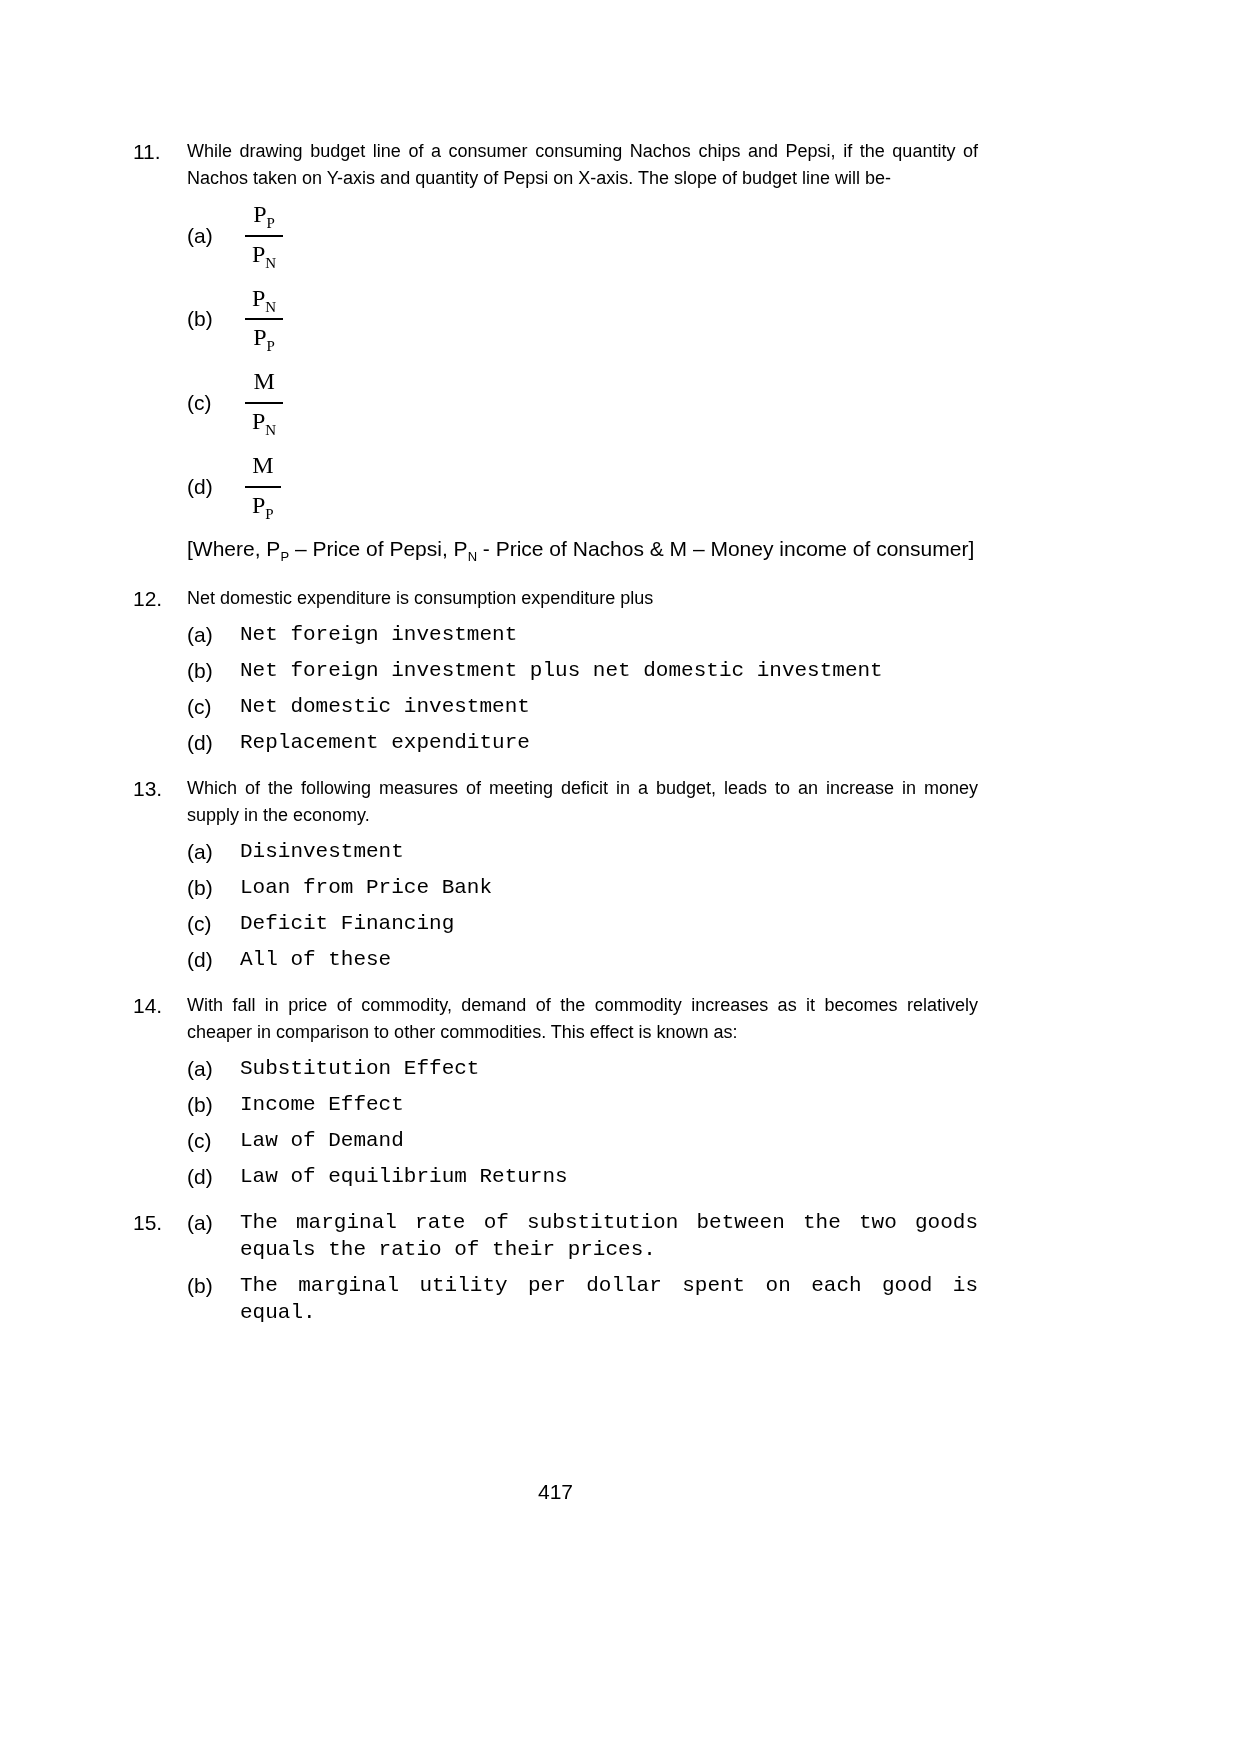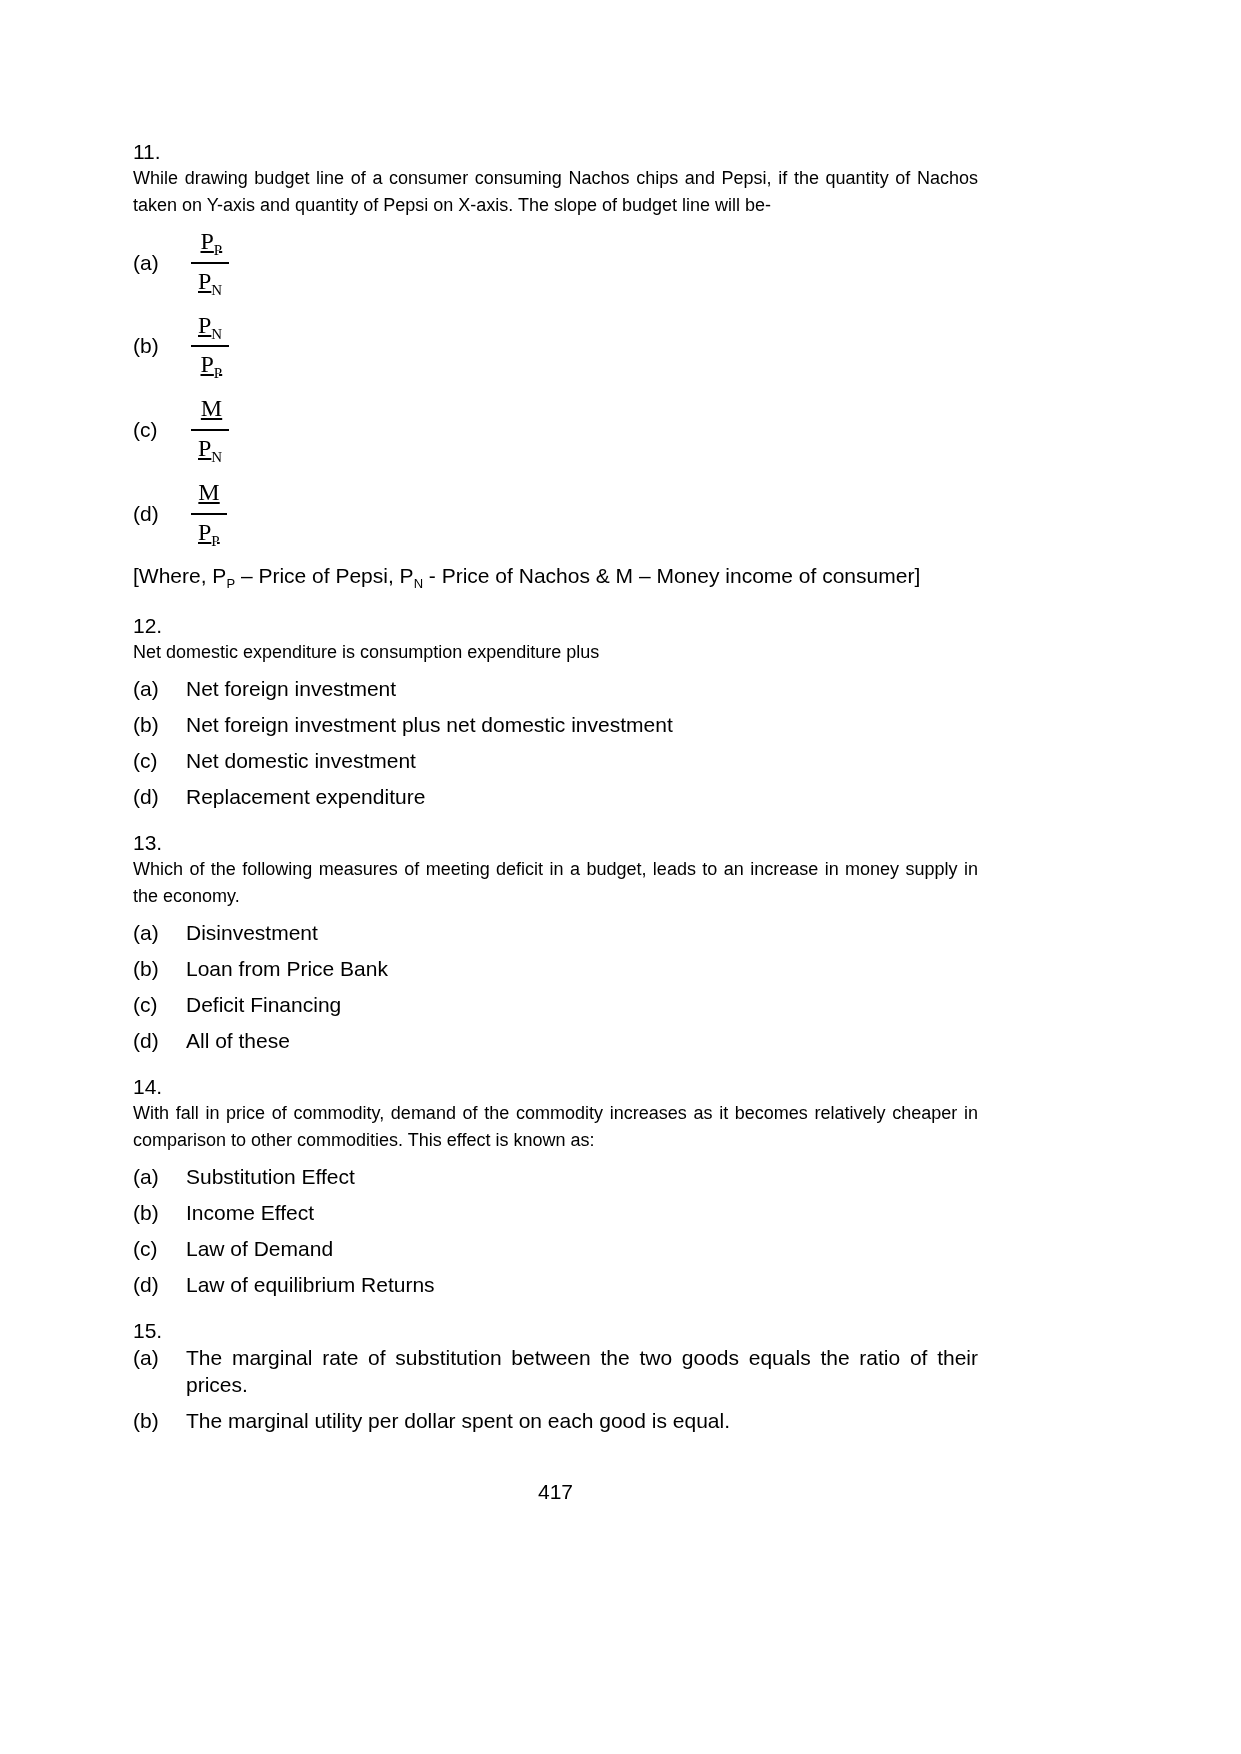--- a/index.html
+++ b/index.html
@@ -12,21 +12,21 @@
     color: #000000;
     overflow: hidden;
   }
   .page { position: absolute; inset: 0; background: #ffffff; }
   .content {
     position: absolute;
     left: 133px;
     top: 138px;
     width: 845px;
   }
-  .question { display: flex; margin-bottom: 10px; flex-direction: column; }
+  .question { display: flex; margin-bottom: 10px; }
   .q-num {
     width: 54px;
     flex: none;
     font-size: 21px;
     line-height: 27px;
   }
   .q-body { flex: 1; min-width: 0; }
   .q-text {
     font-size: 18px;
     line-height: 27px;
@@ -34,38 +34,37 @@
     margin-bottom: 9px;
   }
   .options { }
   .option {
     display: flex;
     margin-bottom: 9px;
     font-size: 21px;
     line-height: 27px;
   }
   .opt-label { width: 53px; flex: none; }
-  .opt-text { flex: 1; text-align: justify; }
+  .opt-text { flex: 1; text-align: justify; font-family: Liberation Mono, monospace; }
 
   
   .frac-option {
     display: flex;
     align-items: center;
     margin-bottom: 14px;
     min-height: 58px;
     font-size: 21px;
   }
   .frac-option .opt-label { width: 58px; }
   .fraction {
     display: inline-block;
-    text-align: right;
+    text-align: center;
     font-family: "Liberation Serif", serif;
     font-size: 24px;
     line-height: 1.1;
-    text-decoration: underline;
   }
   .fraction .bar-top {
     display: block;
     padding: 0 7px 4px 7px;
     border-bottom: 2px solid #000;
   }
   .fraction .bar-bottom {
     display: block;
     padding: 4px 7px 0 7px;
   }

